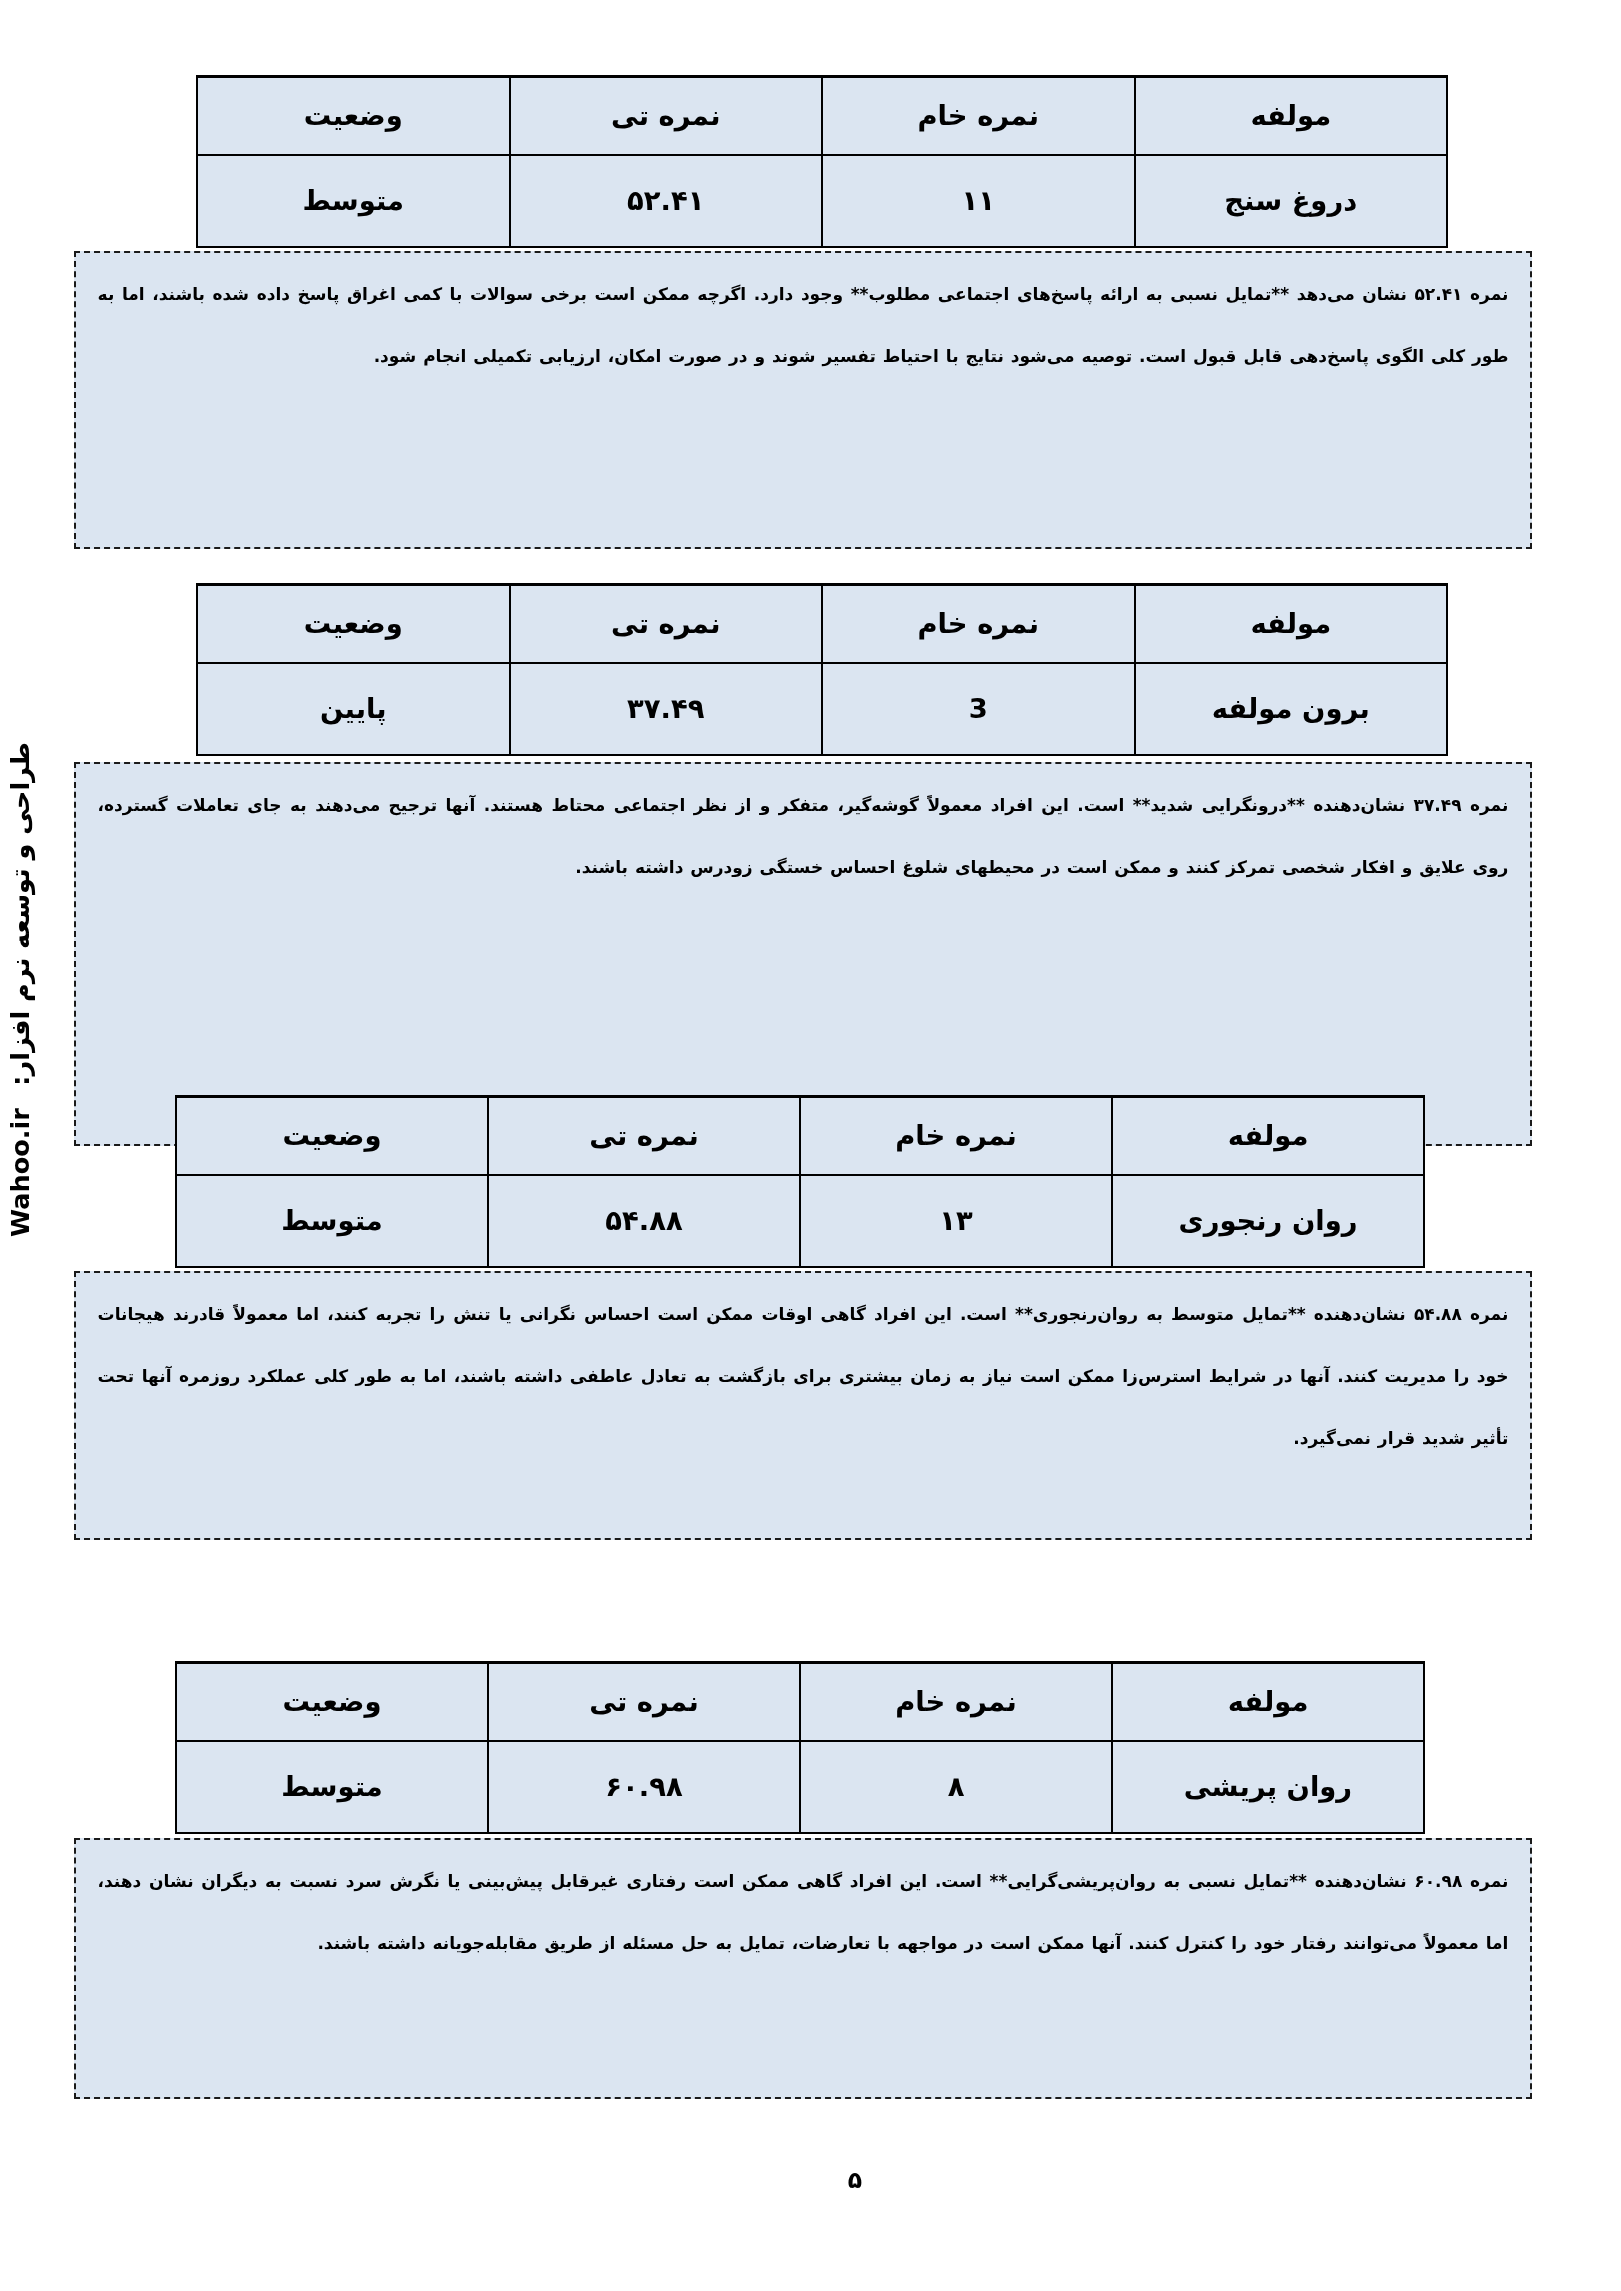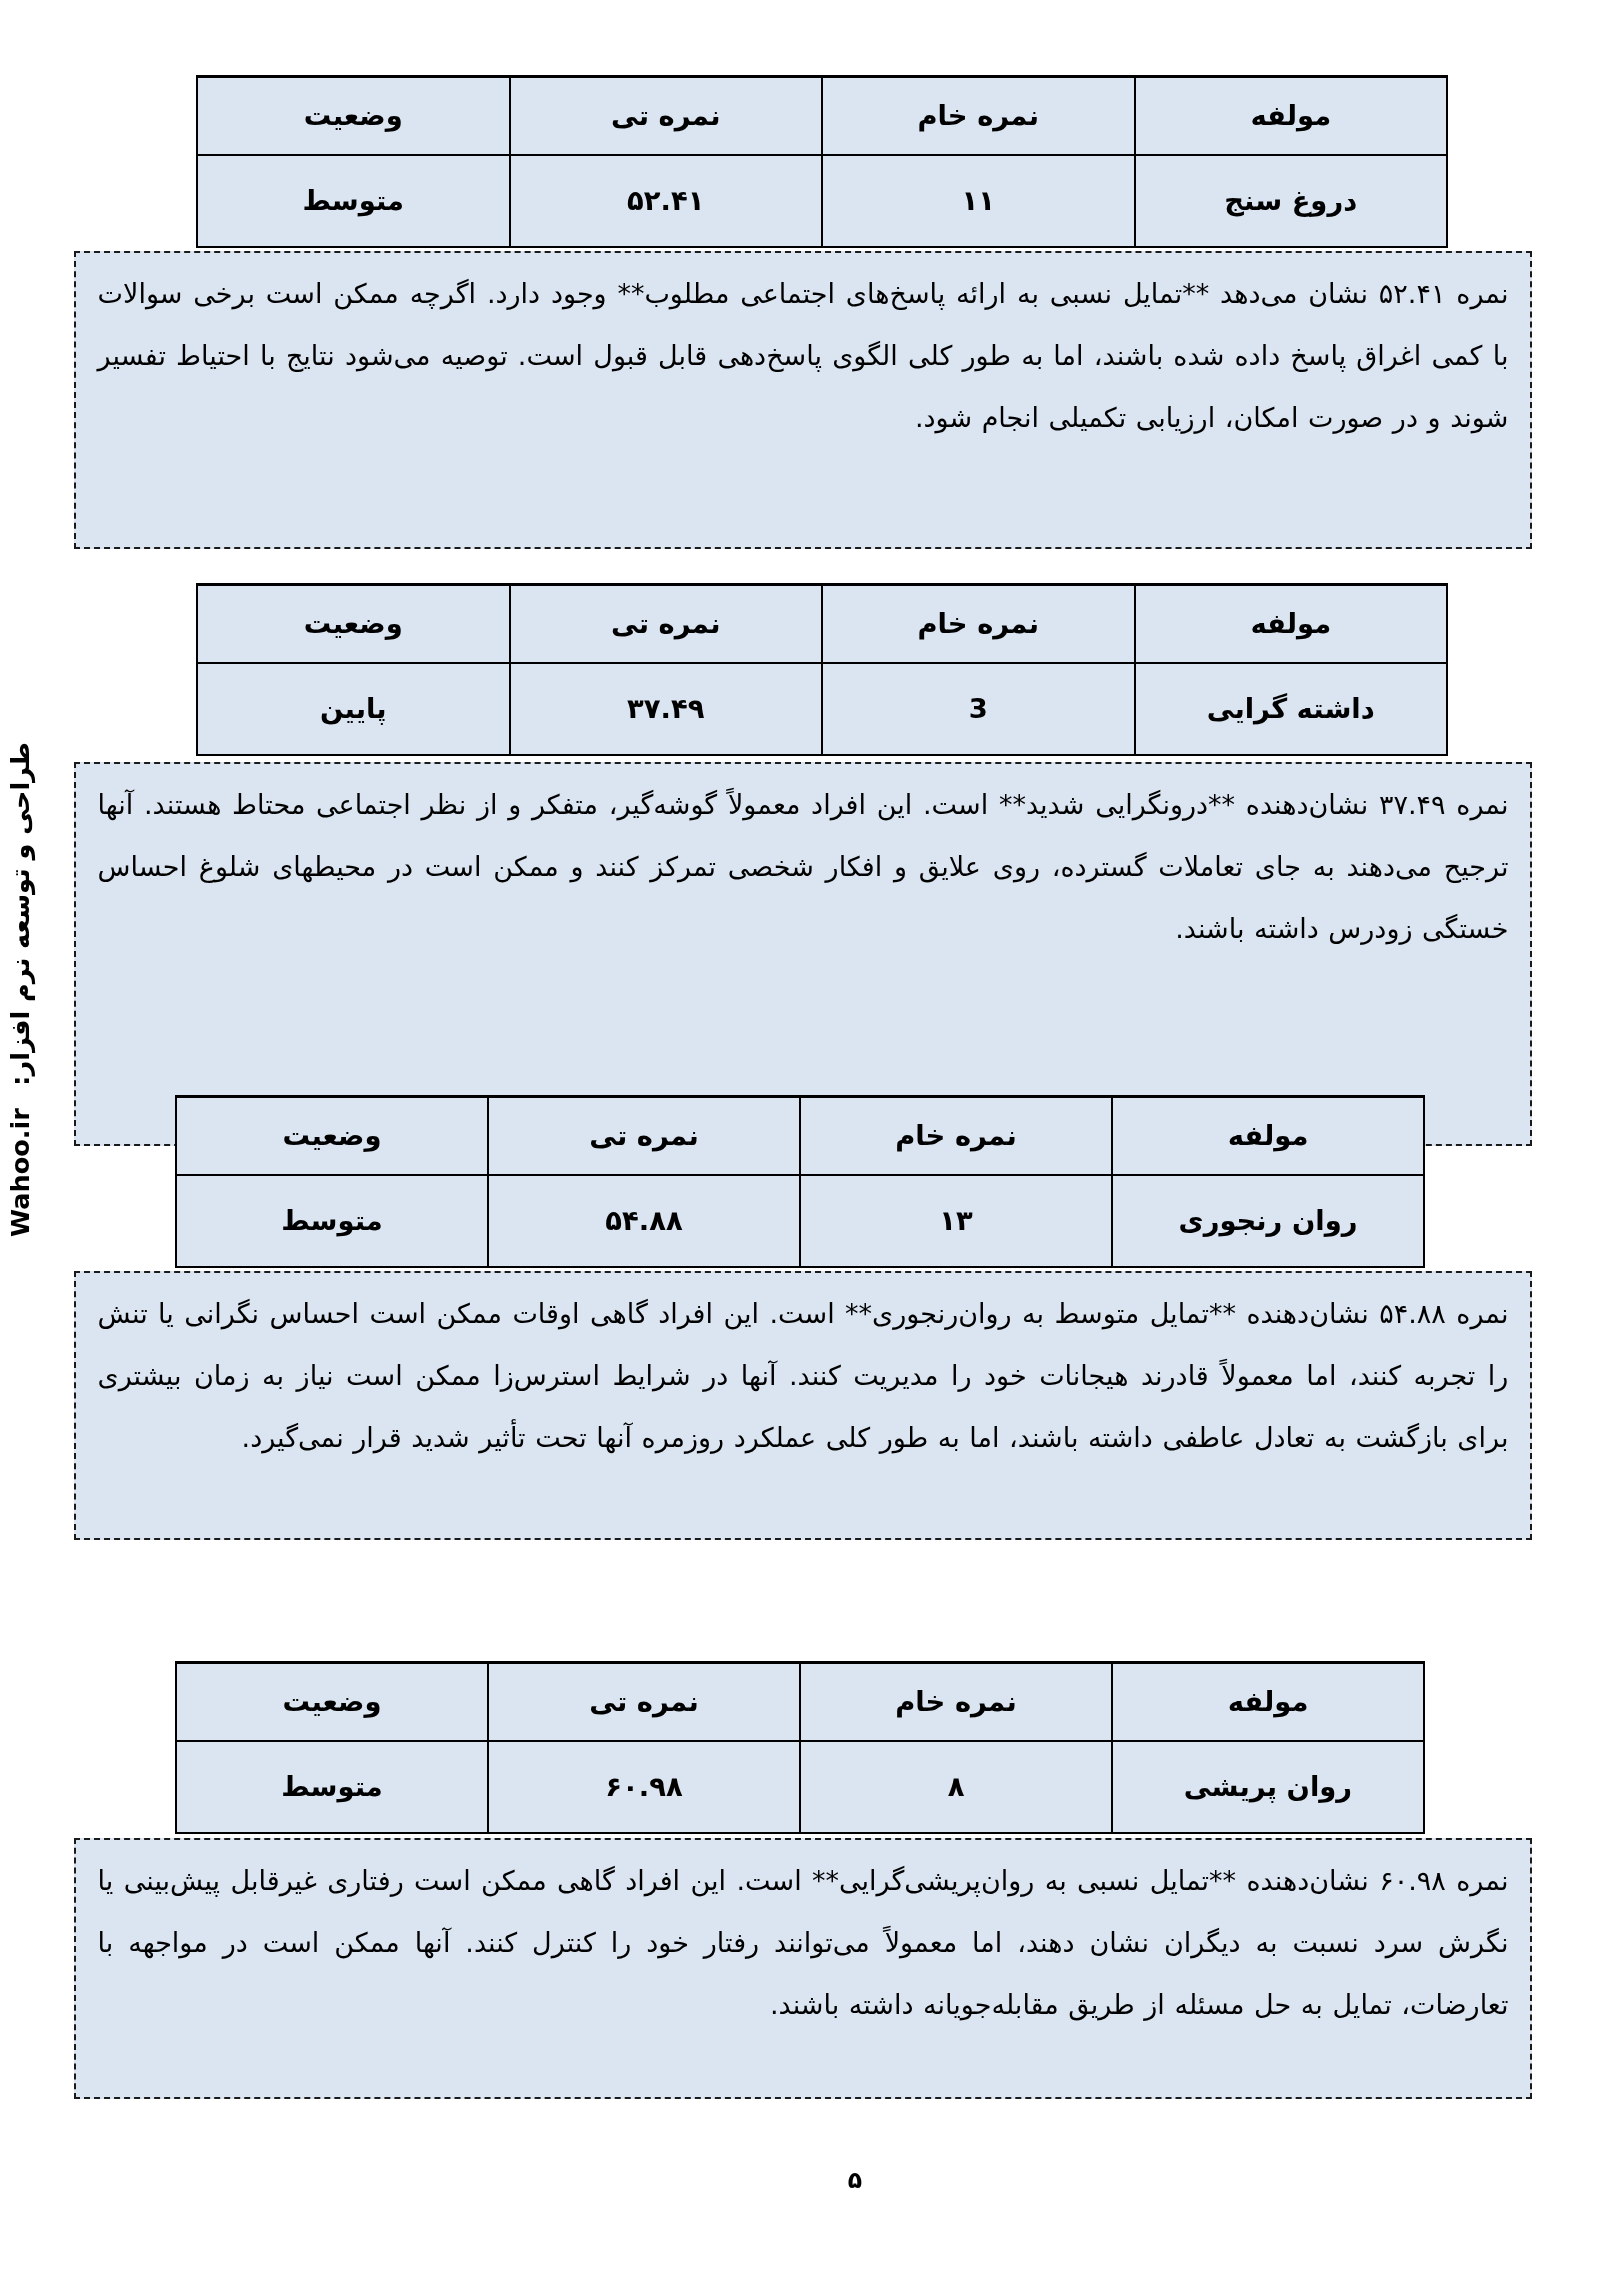--- a/index.html
+++ b/index.html
@@ -41,22 +41,22 @@
   .desc-block {
     position: absolute;
     left: 74px;
     width: 1458px;
     background: #dbe5f1;
     border: 2px dashed #1a1a1a;
   }
   .desc-text {
     direction: rtl;
     text-align: justify;
-    font-weight: normal;
-    font-size: 27px;
+    font-weight: bold;
+    font-size: 17px;
     line-height: 62px;
     padding: 9.8px 21.6px 0 21.6px;
     word-spacing: 1px;
   }
 
   
   .sidebar-credit {
     position: absolute;
     top: 953px;
     left: -206px;
@@ -130,21 +130,21 @@
     <thead>
       <tr>
         <th>مولفه</th>
         <th>نمره خام</th>
         <th>نمره تی</th>
         <th>وضعیت</th>
       </tr>
     </thead>
     <tbody>
       <tr>
-        <td>داشته گرایی</td>
+        <td>برون مولفه</td>
         <td>3</td>
         <td>۳۷.۴۹</td>
         <td>پایین</td>
       </tr>
     </tbody>
   </table>
   <div class="desc-block" id="desc-1">
     <p class="desc-text">نمره ۳۷.۴۹ نشان‌دهنده **درونگرایی شدید** است. این افراد معمولاً گوشه‌گیر، متفکر و از نظر اجتماعی محتاط هستند. آنها ترجیح می‌دهند به جای تعاملات گسترده، روی علایق و افکار شخصی تمرکز کنند و ممکن است در محیطهای شلوغ احساس خستگی زودرس داشته باشند.</p>
   </div>
 

